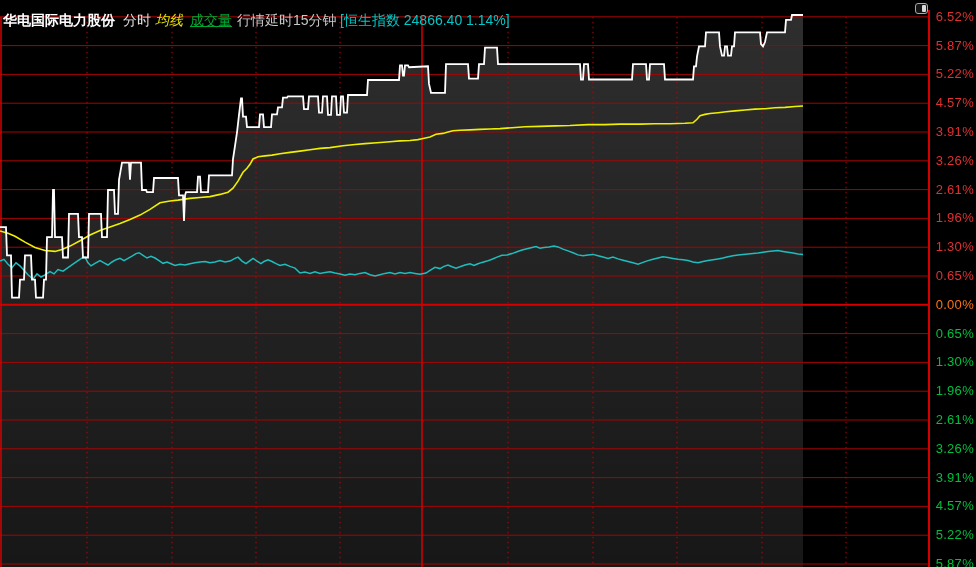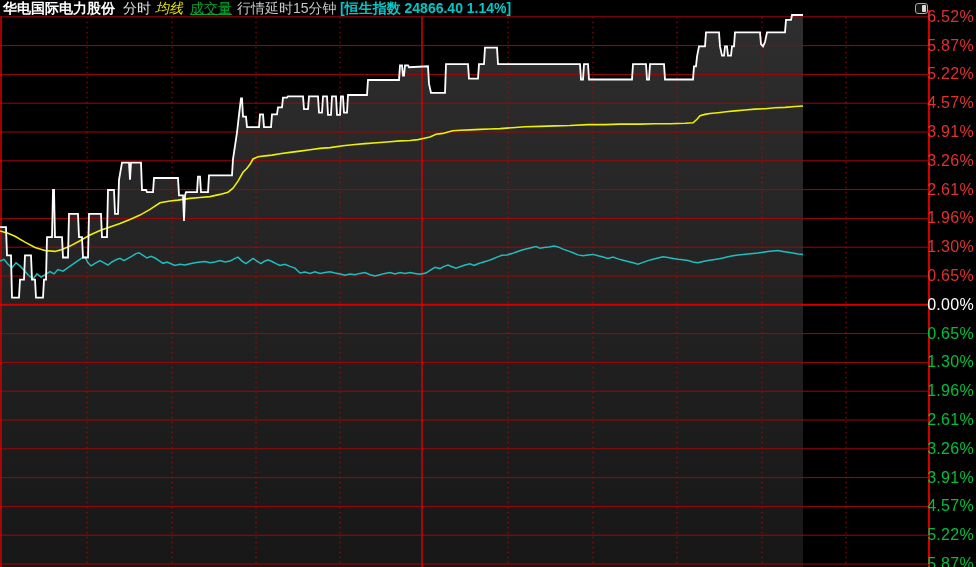--- a/index.html
+++ b/index.html
@@ -1,27 +1,27 @@
 <!DOCTYPE html>
 <html style="--up_red: #e03131; --down_green: #00bf3f; --flat_white: #ffffff; --grid_red: #a50505; --grid_bright: #d40000; --price_line: #ffffff; --avg_line: #efef00; --index_line: #1fbdbd; --fill_top: #2e2e2e; --fill_bottom: #171717; --header_title: #ffffff; --header_tab: #e0e0e0; --header_ma: #e2e200; --header_vol: #00a832; --header_delay: #c8c8c8; --header_index: #00c8c8; --icon_gray: #a8a8a8;"><head>
 <meta charset="utf-8">
 <style>
   html,body{margin:0;padding:0;background:#000;}
   #screen{position:relative;width:976px;height:567px;background:#000;overflow:hidden;
           font-family:"Liberation Sans","DejaVu Sans",sans-serif;}
   #chart-svg{position:absolute;left:0;top:0;}
-  #header{position:absolute;left:0;top:0;width:976px;height:18px;font-size:14px;line-height:17px;white-space:nowrap;}
+  #header{position:absolute;left:0;top:12px;width:976px;height:18px;font-size:14px;line-height:17px;white-space:nowrap;}
   #header span{position:absolute;top:0;}
   .h-title{left:3px;color:var(--header_title);font-weight:bold;}
   .h-min{left:123px;color:var(--header_tab);}
   .h-ma{left:155px;color:var(--header_ma);font-style:italic;}
   .h-vol{left:190px;color:var(--header_vol);text-decoration:underline;}
   .h-delay{left:237px;color:var(--header_delay);}
-  .h-index{left:340px;color:var(--header_index);font-weight:bold;}
-  #ylabels div{position:absolute;width:66px;right:2px;text-align:right;font-size:16px;
+  .h-index{left:340px;color:var(--header_index);}
+  #ylabels div{position:absolute;width:66px;right:2px;text-align:right;font-size:13px;
                line-height:18px;letter-spacing:.3px;}
   #panel-icon{position:absolute;left:915px;top:3px;width:11px;height:9px;
               border:1px solid var(--icon_gray);border-radius:3px;background:#141414;}
   #panel-icon i{position:absolute;right:1px;top:1px;width:4px;height:7px;background:#d9d9d9;border-radius:1px;}
 </style>
 </head>
 <body>
 
 <div id="screen">
 
@@ -87,21 +87,21 @@
       <div style="top: 8px; color: rgb(224, 49, 49);">6.52%</div>
       <div style="top: 37px; color: rgb(224, 49, 49);">5.87%</div>
       <div style="top: 65px; color: rgb(224, 49, 49);">5.22%</div>
       <div style="top: 94px; color: rgb(224, 49, 49);">4.57%</div>
       <div style="top: 123px; color: rgb(224, 49, 49);">3.91%</div>
       <div style="top: 152px; color: rgb(224, 49, 49);">3.26%</div>
       <div style="top: 181px; color: rgb(224, 49, 49);">2.61%</div>
       <div style="top: 209px; color: rgb(224, 49, 49);">1.96%</div>
       <div style="top: 238px; color: rgb(224, 49, 49);">1.30%</div>
       <div style="top: 267px; color: rgb(224, 49, 49);">0.65%</div>
-      <div style="top: 296px; color: #ffffff;">0.00%</div>
+      <div style="top: 296px; color: #f97316;">0.00%</div>
       <div style="top: 325px; color: rgb(0, 191, 63);">0.65%</div>
       <div style="top: 353px; color: rgb(0, 191, 63);">1.30%</div>
       <div style="top: 382px; color: rgb(0, 191, 63);">1.96%</div>
       <div style="top: 411px; color: rgb(0, 191, 63);">2.61%</div>
       <div style="top: 440px; color: rgb(0, 191, 63);">3.26%</div>
       <div style="top: 469px; color: rgb(0, 191, 63);">3.91%</div>
       <div style="top: 497px; color: rgb(0, 191, 63);">4.57%</div>
       <div style="top: 526px; color: rgb(0, 191, 63);">5.22%</div>
       <div style="top: 555px; color: rgb(0, 191, 63);">5.87%</div>
     </div>

